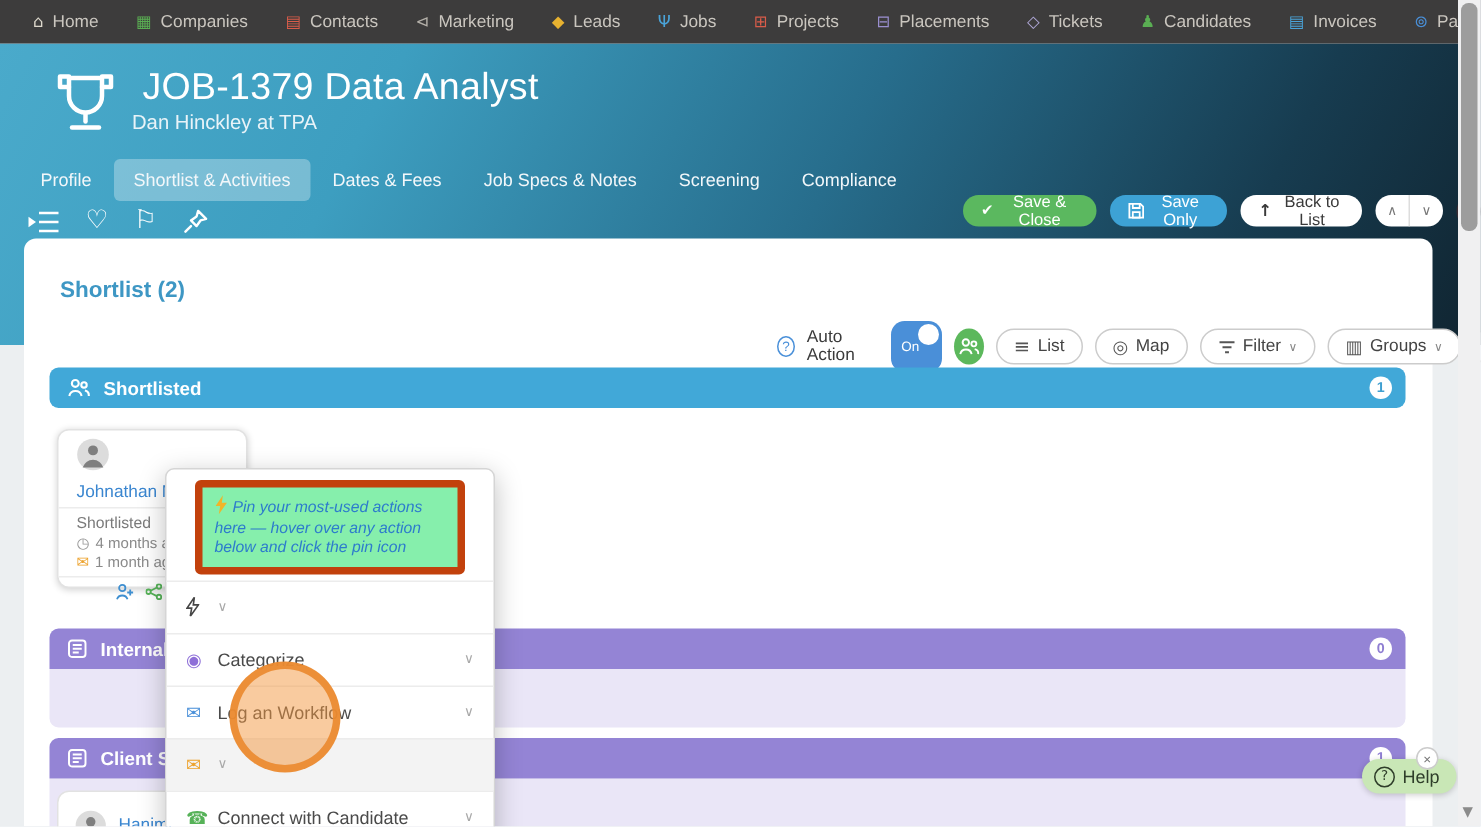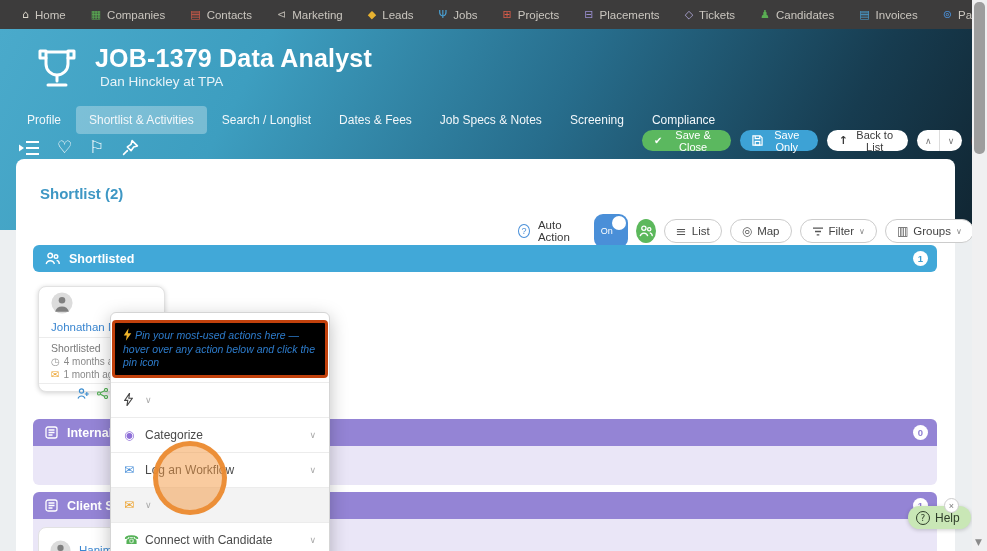--- a/index.html
+++ b/index.html
@@ -11,22 +11,22 @@
   .nav-item{display:flex;align-items:center;gap:6px;font-size:11.5px;color:#cac6bf;cursor:pointer;white-space:nowrap;}
   .nav-glyph{font-family:"DejaVu Sans",sans-serif;font-size:11px;line-height:1;}
   .c0{color:#ddd8cc}.c1{color:#5aae53}.c2{color:#d95c4a}.c3{color:#b4b0a9}.c4{color:#e8b230}
   .c5{color:#4aa3d8}.c6{color:#d95c4a}.c7{color:#9a8fd0}.c8{color:#b0a8d8}.c9{color:#5aae53}
   .c10{color:#4aa3d8}.c11{color:#4a90d9}
 
   
   .bluebg{position:absolute;top:29px;left:0;width:987px;height:201px;
     background:linear-gradient(118deg,#4aaacb 0%,#3d9ec0 25%,#276d8c 55%,#173c50 82%,#102430 100%);}
   .trophy{position:absolute;top:45px;left:34px;}
-  .job-title{position:absolute;top:44px;left:95px;font-size:25px;font-weight:bold;color:#fff;letter-spacing:.2px;}
-  .job-subtitle{position:absolute;top:74px;left:100px;font-size:13.5px;color:#e8f3f8;}
+  .job-title{position:absolute;top:44px;left:95px;font-size:25px;font-weight:normal;color:#fff;letter-spacing:.2px;}
+  .job-subtitle{position:absolute;top:74px;left:88px;font-size:13.5px;color:#e8f3f8;}
 
   .tabs{position:absolute;top:106px;left:14px;display:flex;gap:2px;z-index:2;}
   .tab{padding:7px 13px;font-size:12px;color:#f2f7fa;border-radius:4px;cursor:pointer;white-space:nowrap;}
   .tab.active{background:rgba(255,255,255,.30);}
 
   .quick-icons{position:absolute;top:139px;left:18px;display:flex;align-items:center;gap:17px;z-index:2;}
   .qi{color:#fff;font-size:17px;line-height:1;cursor:pointer;}
 
   .action-buttons{position:absolute;top:130px;left:642px;display:flex;align-items:center;gap:9px;z-index:2;}
   .btn{height:21px;border:none;border-radius:11px;display:flex;align-items:center;gap:5px;font-size:11px;padding:0 12px;cursor:pointer;font-family:inherit;}
@@ -77,21 +77,21 @@
   .clock-ico{color:#9a9a9a;}
   .mail-ico{color:#eda32e;}
   .c-icons{display:flex;gap:8px;justify-content:center;margin-top:4px;}
   .c-icons span{cursor:pointer;line-height:0;}
 
   .card2{position:absolute;left:38px;top:527px;width:150px;height:40px;background:#fff;border:1px solid #e2e2e2;border-radius:8px 8px 0 0;z-index:3;display:flex;align-items:center;gap:8px;padding:6px 0 0 11px;box-sizing:border-box;}
   .c2-name{font-size:11.5px;color:#3a86d0;cursor:pointer;white-space:nowrap;}
 
   
   .popup{position:absolute;left:110px;top:312px;width:220px;height:262px;background:#fff;border:1px solid #d5d5d5;border-radius:6px;box-shadow:0 5px 18px rgba(0,0,0,.25);z-index:6;box-sizing:border-box;}
-  .tipbox{margin:7px 1px 4px;background:#000000;border:3px solid #c2410c;border-radius:4px;padding:5px 8px;font-size:10.5px;font-style:italic;color:#2d7ccc;line-height:1.3;}
+  .tipbox{margin:7px 19px 4px;background:#86efac;border:5px solid #c2410c;border-radius:4px;padding:5px 8px;font-size:10.5px;font-style:italic;color:#2d7ccc;line-height:1.3;}
   .tipbolt{vertical-align:-2px;margin-right:3px;}
   .mrow{display:flex;align-items:center;height:35px;padding:0 13px;font-size:12px;color:#4a4a4a;border-top:1px solid #ececec;cursor:pointer;box-sizing:border-box;}
   .mrow.hl{background:#f3f3f3;}
   .mi{width:21px;line-height:0;font-size:12px;}
   .mi.glyph{line-height:1;}
   .i-cat{color:#8e6fd8;}
   .i-log{color:#4a90d9;}
   .i-send{color:#eda32e;}
   .i-phone{color:#56b258;}
   .mlabel{flex:1;}
@@ -173,21 +173,20 @@
       <path d="M23 31 v5"></path>
       <path d="M14 40 h18"></path>
     </svg>
   </div>
   <div class="job-title">JOB-1379 Data Analyst</div>
   <div class="job-subtitle">Dan Hinckley at TPA</div>
 
   <div class="tabs">
     <div class="tab">Profile</div>
     <div class="tab active">Shortlist &amp; Activities</div>
-    <div class="tab">Search / Longlist</div>
     <div class="tab">Dates &amp; Fees</div>
     <div class="tab">Job Specs &amp; Notes</div>
     <div class="tab">Screening</div>
     <div class="tab">Compliance</div>
   </div>
 
   <div class="quick-icons">
     <span class="qi" style="line-height:0;">
       <svg width="22" height="16" viewBox="0 0 22 16">
           <path d="M8 2 H21 M8 8 H21 M8 14 H21" stroke="#fff" stroke-width="1.8"></path>

